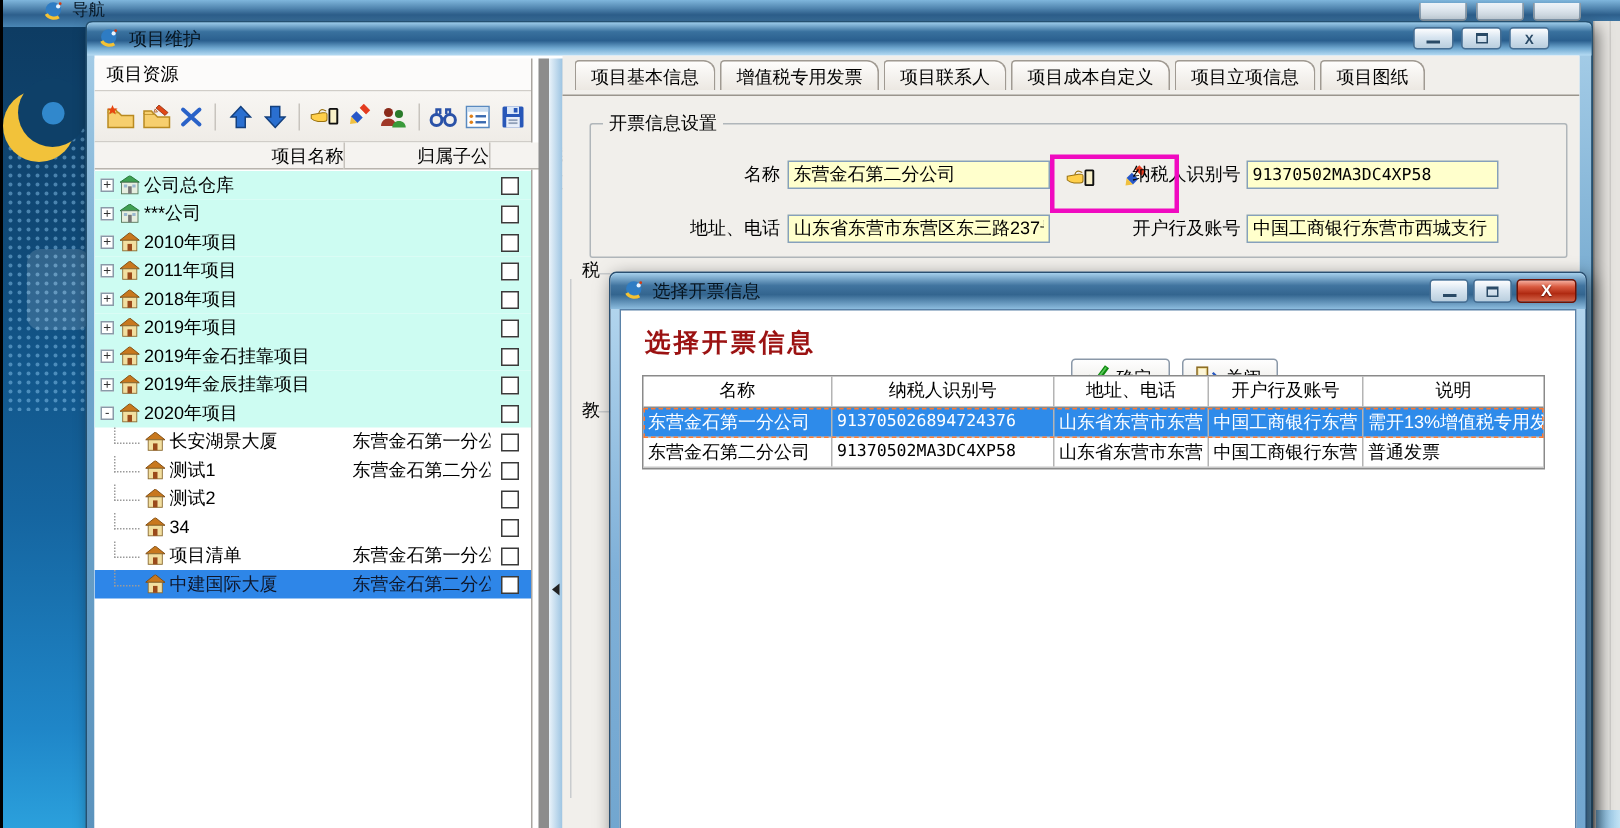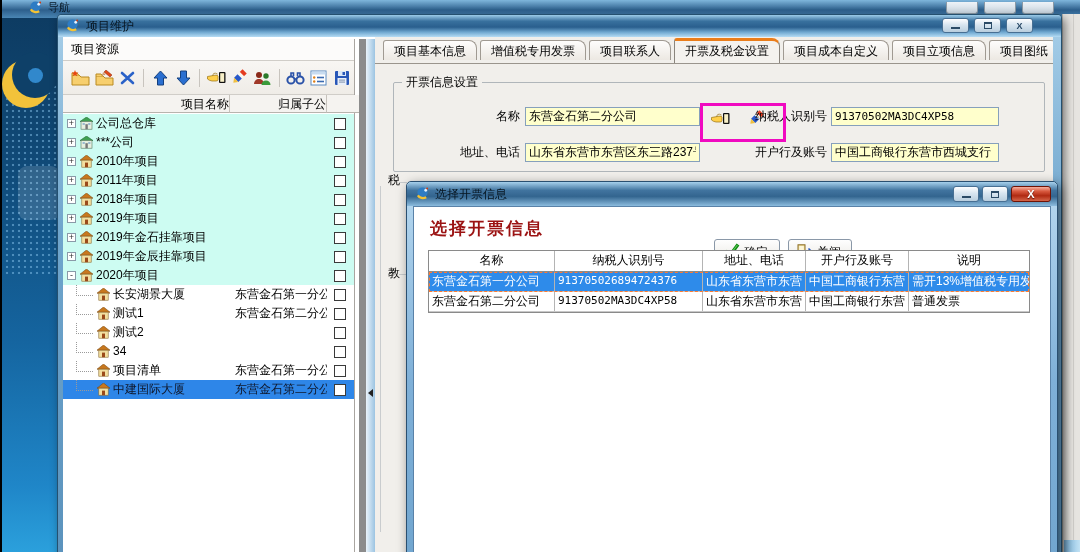--- a/index.html
+++ b/index.html
@@ -435,21 +435,20 @@
       <div class="splitter-dark"></div>
       <div class="splitter">
         <div class="splitter-arrow"></div>
       </div>
 
       <div class="tab-area">
         <div class="tab-strip" id="tabs">
             <div class="tab">项目基本信息</div>
             <div class="tab">增值税专用发票</div>
             <div class="tab">项目联系人</div>
-            <div class="tab active">开票及税金设置</div>
             <div class="tab">项目成本自定义</div>
             <div class="tab">项目立项信息</div>
             <div class="tab">项目图纸</div>
           </div>
         <div class="tab-page">
           <div class="group">
             <div class="group-legend">开票信息设置</div>
             <div class="flabel" style="left:20px;top:24px;">名称</div>
             <input class="finput" style="left: 131px; top: 24px; width: 175px;" readonly="" value="东营金石第二分公司">
             <div class="abtn" style="left:314px;top:24px;" id="hand2">

